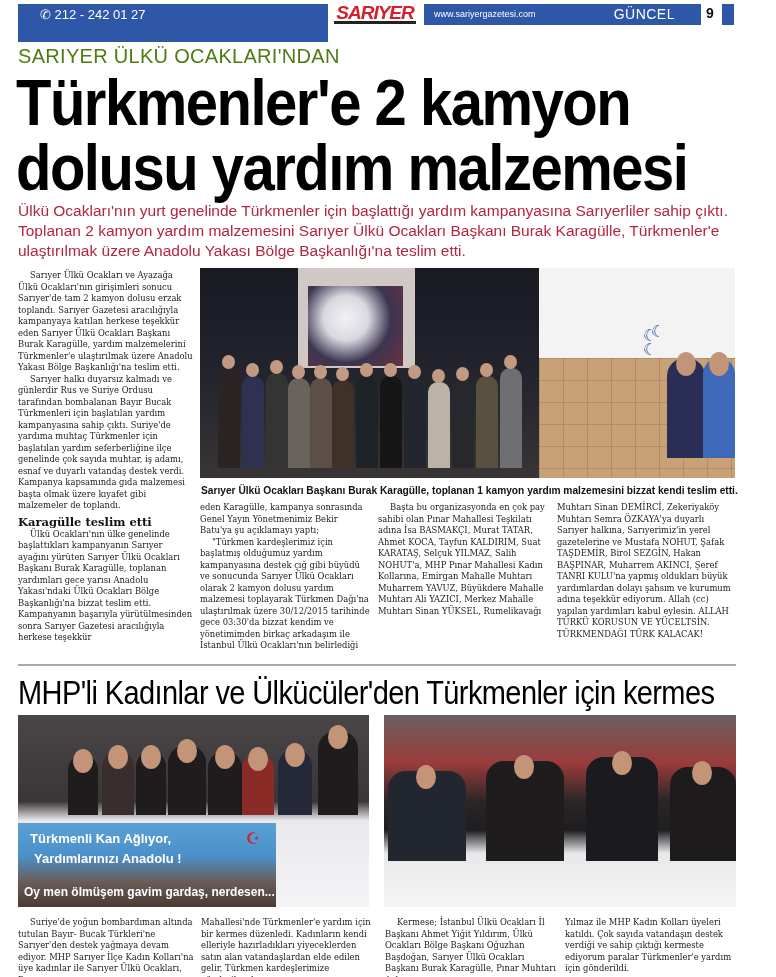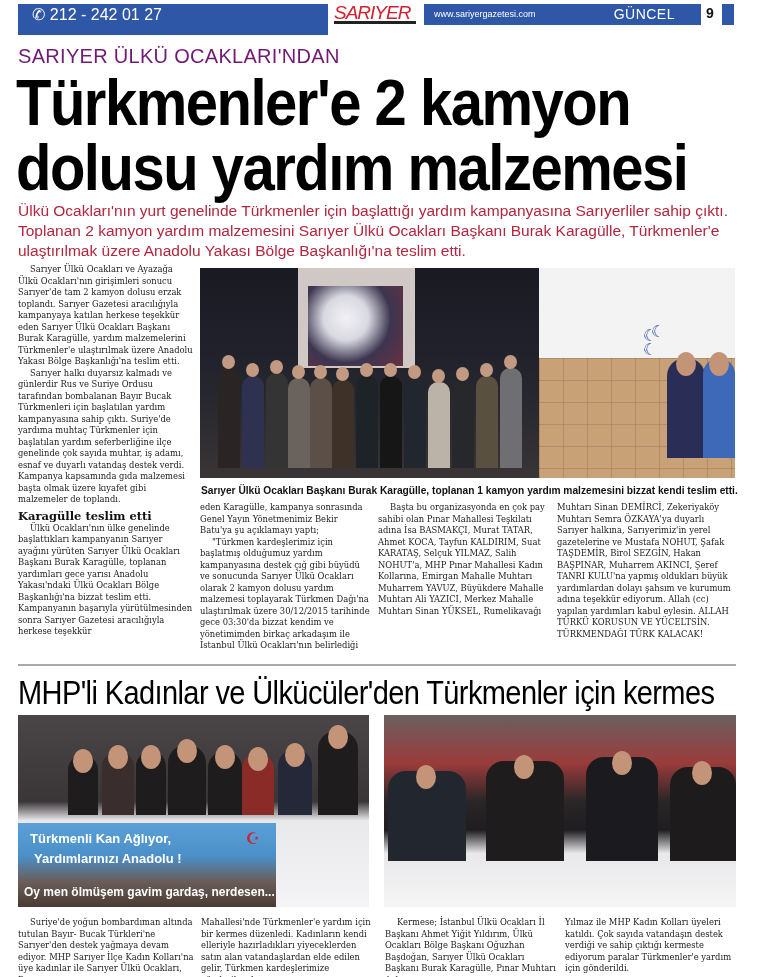--- a/index.html
+++ b/index.html
@@ -1,31 +1,31 @@
 <!DOCTYPE html>
 <html><head>
 <meta charset="utf-8">
 <style>
   * { box-sizing: border-box; margin: 0; padding: 0; }
   html, body { width: 776px; height: 977px; background: #ffffff; overflow: hidden; }
   body { position: relative; font-family: "DejaVu Serif", serif; color: #222; }
-  .hdr-left { position: absolute; left: 18px; top: 4px; width: 310px; height: 31px; background: #2f57a7; color: #fff;
-    font-family: "Liberation Sans", sans-serif; font-size: 16px; line-height: 21px; padding-left: 14px; }
+  .hdr-left { position: absolute; left: 18px; top: 4px; width: 310px; height: 38px; background: #2f57a7; color: #fff;
+    font-family: "Liberation Sans", sans-serif; font-size: 13px; line-height: 21px; padding-left: 22px; }
   .hdr-logo { position: absolute; left: 334px; top: 3px; width: 82px; height: 23px; }
-  .hdr-logo .lg { font-family: "Liberation Sans", sans-serif; font-weight: 400; font-style: italic; color: #d5202b;
-    font-size: 19px; letter-spacing: -1px; line-height: 19px; }
+  .hdr-logo .lg { font-family: "Liberation Sans", sans-serif; font-weight: 700; font-style: italic; color: #d5202b;
+    font-size: 19px; letter-spacing: -1px; line-height: 19px; text-align: center; }
   .hdr-logo .bar { position: absolute; left: 0; top: 18px; width: 82px; height: 3px; background: #222; }
   .hdr-mid { position: absolute; left: 424px; top: 4px; width: 277px; height: 21px; background: #2f57a7; color: #fff;
     font-family: "Liberation Sans", sans-serif; font-size: 9px; line-height: 21px; padding-left: 10px; }
   .hdr-sec { position: absolute; right: 26px; top: 0; font-weight: 400; font-size: 14px; letter-spacing: .5px; }
   .hdr-num { position: absolute; left: 706px; top: 5px; font-family: "Liberation Sans", sans-serif; font-weight: 900; font-size: 14px; color: #111; }
   .hdr-tail { position: absolute; left: 722px; top: 4px; width: 12px; height: 21px; background: #2f57a7; }
 
   
-  .kicker { position: absolute; left: 18px; top: 45px; font-family: "Liberation Sans", sans-serif; font-size: 20px; color: #701a75; letter-spacing: .3px; }
+  .kicker { position: absolute; left: 18px; top: 45px; font-family: "Liberation Sans", sans-serif; font-size: 20px; color: #4d7c0f; letter-spacing: .3px; }
   .title { position: absolute; left: 16px; top: 70px; width: 740px; font-family: "Liberation Sans", sans-serif; font-weight: 900;
     font-size: 58px; line-height: 58px; color: #000; letter-spacing: -1.5px; transform: scaleY(1.12); transform-origin: top left; }
   .deck { position: absolute; left: 18px; top: 201px; width: 730px; font-family: "Liberation Sans", sans-serif; font-size: 15.5px;
     line-height: 20px; color: #b3263e; }
 
   
   .col { position: absolute; font-family: "DejaVu Serif", serif; font-size: 8.4px; line-height: 11.5px; color: #222; text-align: left; }
   .col p { text-indent: 12px; }
   .col p.noind { text-indent: 0; }
   .subhead { font-family: "DejaVu Serif", serif; font-weight: bold; font-size: 11.5px; line-height: 14px; color: #111; margin-top: 3px; }
@@ -85,21 +85,21 @@
 <div class="hdr-num">9</div>
 <div class="hdr-tail"></div>
 
 <div class="kicker">SARIYER ÜLKÜ OCAKLARI'NDAN</div>
 <div class="title">
   <div>Türkmenler'e 2 kamyon</div>
   <div>dolusu yardım malzemesi</div>
 </div>
 <div class="deck">Ülkü Ocakları'nın yurt genelinde Türkmenler için başlattığı yardım kampanyasına Sarıyerliler sahip çıktı. Toplanan 2 kamyon yardım malzemesini Sarıyer Ülkü Ocakları Başkanı Burak Karagülle, Türkmenler'e ulaştırılmak üzere Anadolu Yakası Bölge Başkanlığı'na teslim etti.</div>
 
-<div class="col" style="left:18px; top:264px; width:176px;">
+<div class="col" style="left:18px; top:270px; width:176px;">
   <p>Sarıyer Ülkü Ocakları ve Ayazağa Ülkü Ocakları'nın girişimleri sonucu Sarıyer'de tam 2 kamyon dolusu erzak toplandı. Sarıyer Gazetesi aracılığıyla kampanyaya katılan herkese teşekkür eden Sarıyer Ülkü Ocakları Başkanı Burak Karagülle, yardım malzemelerini Türkmenler'e ulaştırılmak üzere Anadolu Yakası Bölge Başkanlığı'na teslim etti.</p>
   <p>Sarıyer halkı duyarsız kalmadı ve günlerdir Rus ve Suriye Ordusu tarafından bombalanan Bayır Bucak Türkmenleri için başlatılan yardım kampanyasına sahip çıktı. Suriye'de yardıma muhtaç Türkmenler için başlatılan yardım seferberliğine ilçe genelinde çok sayıda muhtar, iş adamı, esnaf ve duyarlı vatandaş destek verdi. Kampanya kapsamında gıda malzemesi başta olmak üzere kıyafet gibi malzemeler de toplandı.</p>
   <div class="subhead">Karagülle teslim etti</div>
   <p>Ülkü Ocakları'nın ülke genelinde başlattıkları kampanyanın Sarıyer ayağını yürüten Sarıyer Ülkü Ocakları Başkanı Burak Karagülle, toplanan yardımları gece yarısı Anadolu Yakası'ndaki Ülkü Ocakları Bölge Başkanlığı'na bizzat teslim etti. Kampanyanın başarıyla yürütülmesinden sonra Sarıyer Gazetesi aracılığıyla herkese teşekkür</p>
 </div>
 
 <div class="photo truck-photo">
   <div class="truck-box"></div>
   <div class="truck-cargo"></div>
   <div class="people">

